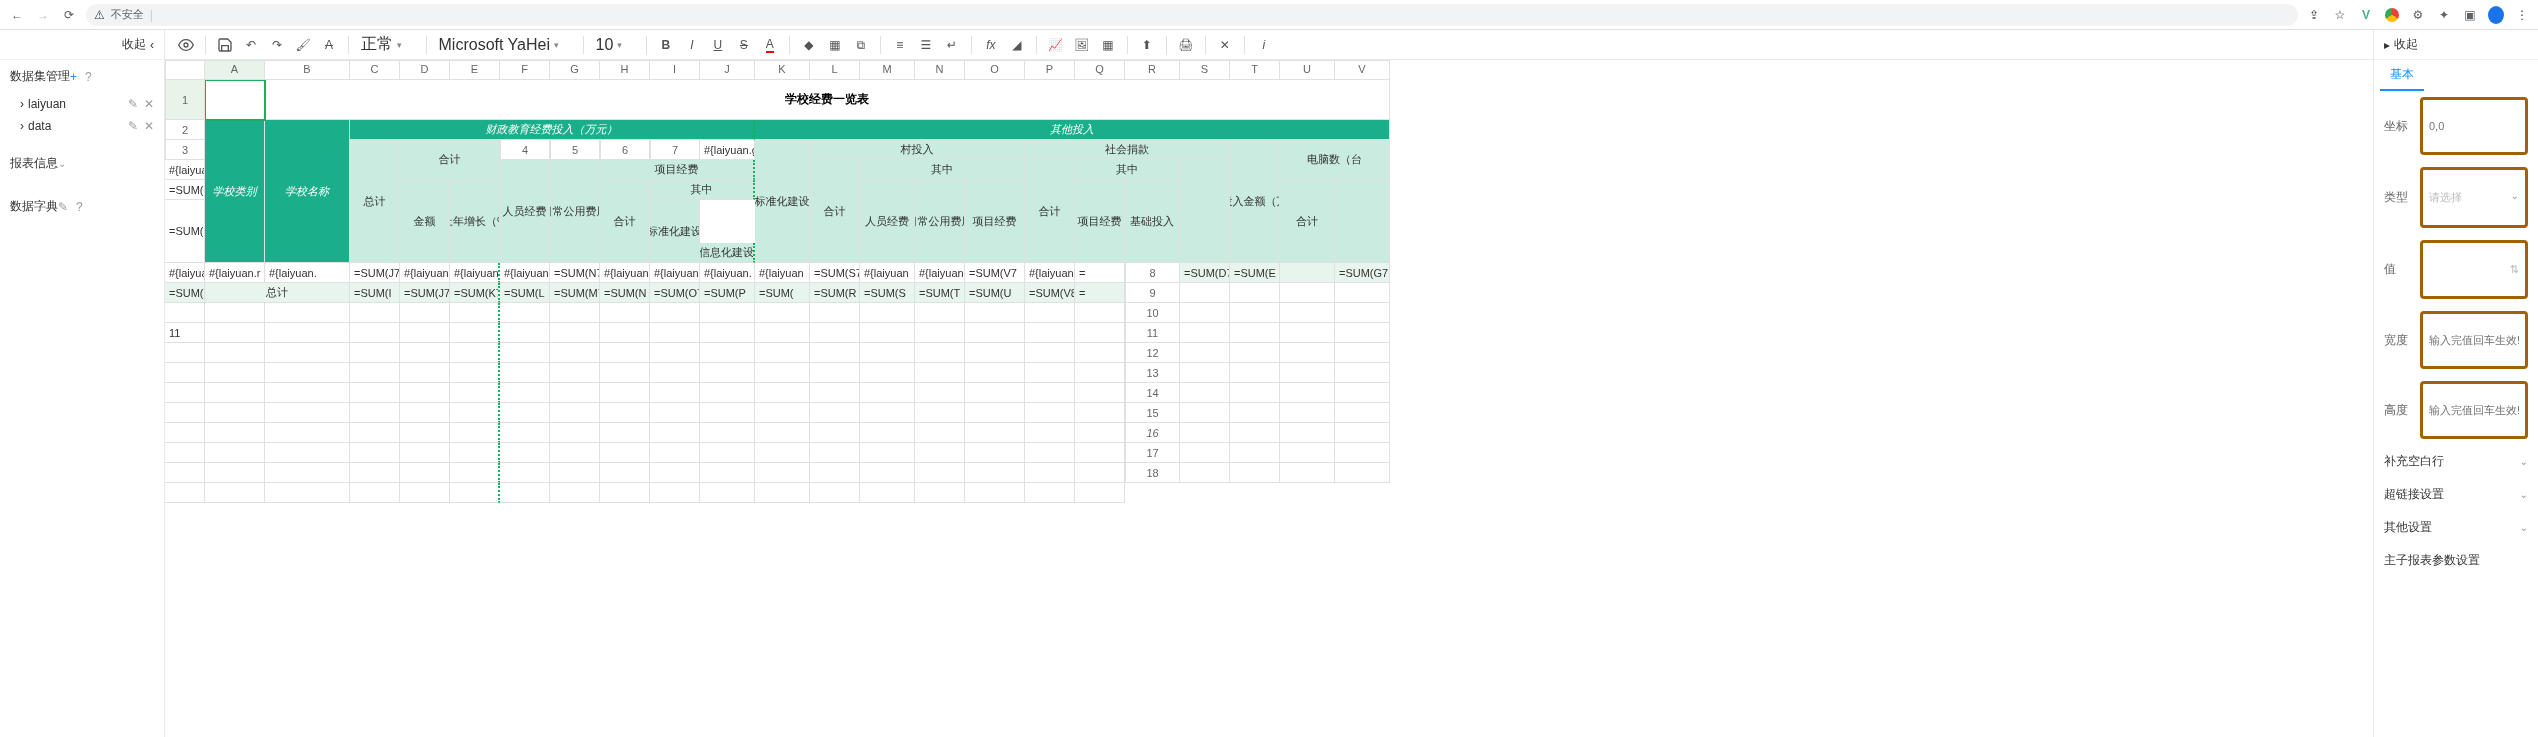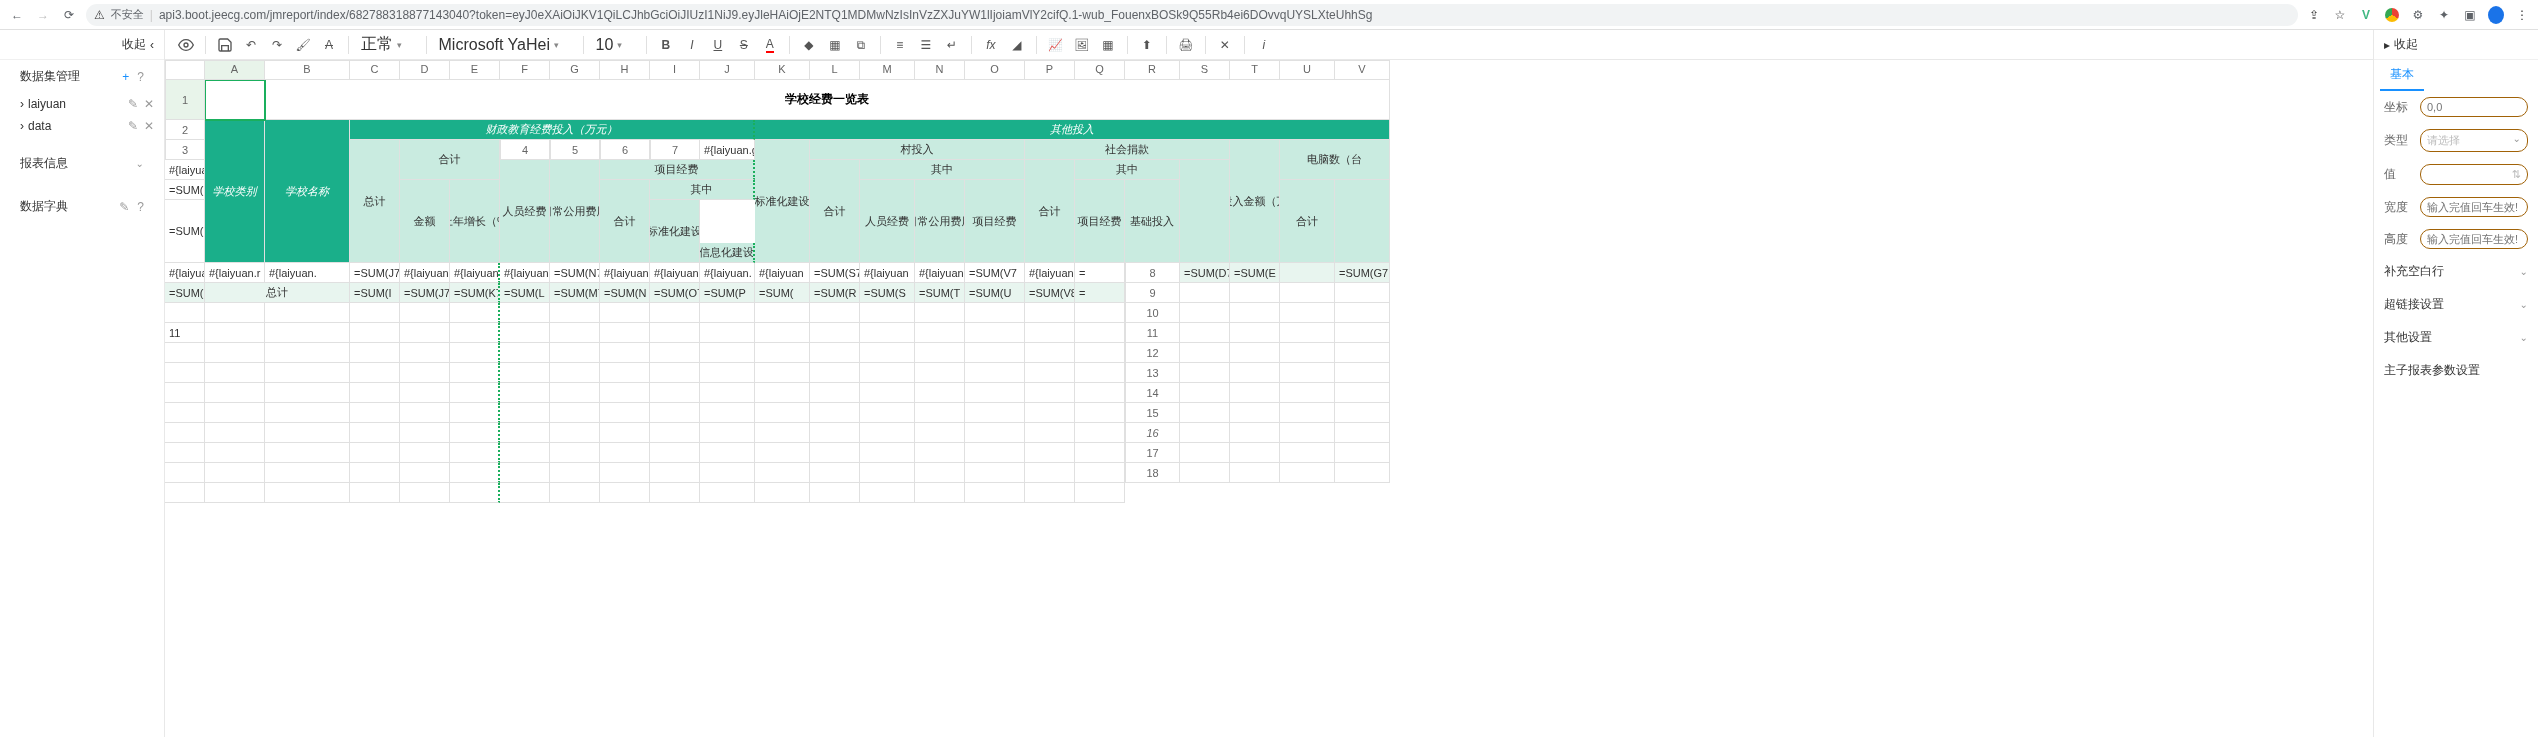--- a/index.html
+++ b/index.html
@@ -12,21 +12,21 @@
 .url-bar { flex: 1; display: flex; align-items: center; gap: 6px; padding: 3px 8px; border-radius: 14px; background: #f1f3f4; height: 22px; }
 .secure-tag { color: #5f6368; font-size: 11px; display: flex; align-items: center; gap: 4px; }
 .url-text { color: #5f6368; font-size: 12px; white-space: nowrap; overflow: hidden; }
 .ext-icons { display: flex; gap: 10px; align-items: center; }
 .ext-icon { width: 16px; height: 16px; display: flex; align-items: center; justify-content: center; }
 
 
 .app { display: flex; height: calc(100vh - 30px); }
 .left-panel { width: 165px; border-right: 1px solid #e8e8e8; display: flex; flex-direction: column; }
 .panel-header { display: flex; justify-content: flex-end; align-items: center; padding: 6px 10px; font-size: 12px; border-bottom: 1px solid #f0f0f0; height: 30px; gap: 4px;}
-.section-title { display: flex; align-items: center; justify-content: space-between; padding: 8px 20px; font-size: 12px; color: #333; }
+.section-title { display: flex; align-items: center; justify-content: flex-start; padding: 8px 10px; font-size: 12px; color: #333; }
 .section-actions { display: flex; gap: 8px; color: #999; }
 .tree-item { display: flex; align-items: center; justify-content: space-between; padding: 4px 10px 4px 20px; font-size: 12px; }
 .tree-item .actions { display: flex; gap: 6px; color: #999; visibility: visible; }
 .tree-label { display: flex; align-items: center; gap: 4px; }
 
 
 .center { flex: 1; display: flex; flex-direction: column; overflow: hidden; }
 .toolbar { height: 30px; border-bottom: 1px solid #e8e8e8; display: flex; align-items: center; padding: 0 10px; gap: 4px; }
 .tb-sep { width: 1px; height: 18px; background: #e0e0e0; margin: 0 4px; }
 .tb-btn { width: 22px; height: 22px; display: flex; align-items: center; justify-content: center; color: #555; border-radius: 3px; }
@@ -48,39 +48,38 @@
 .title-cell { font-weight: bold; font-size: 12px; color: #000; justify-content: center; }
 .total-row { background: #e8f5ef !important; }
 .print-line { border-right: 2px dotted #1aaf5d !important; }
 
 
 .right-panel { width: 165px; border-left: 1px solid #e8e8e8; display: flex; flex-direction: column; }
 .rp-header { display: flex; align-items: center; padding: 6px 10px; font-size: 12px; gap: 4px; height: 30px; border-bottom: 1px solid #f0f0f0;}
 .rp-tab { padding: 6px 10px; font-size: 12px; color: #1890ff; border-bottom: 2px solid #1890ff; width: fit-content; margin-left: 6px;}
 .rp-row { display: flex; align-items: center; padding: 6px 10px; gap: 8px; font-size: 12px; }
 .rp-label { width: 28px; color: #666; flex-shrink: 0;}
-.rp-input { flex: 1; border: 1px solid #a16207; border-radius: 10px; padding: 3px 6px; font-size: 11px; color: #bbb; min-width: 0;}
+.rp-input { flex: 1; border: 3px solid #a16207; border-radius: 4px; padding: 20px 6px; font-size: 11px; color: #bbb; min-width: 0;}
 .rp-section { display: flex; justify-content: space-between; align-items: center; padding: 8px 10px; font-size: 12px;}
 .chev { color: #999; font-size: 10px;}
 
 svg { width: 14px; height: 14px; }
 .tb-btn svg { width: 16px; height: 16px; }
 </style>
 </head>
 <body>
 
 <div class="browser-bar">
   <div class="nav-arrow">←</div>
   <div class="nav-arrow disabled">→</div>
   <div class="nav-arrow">⟳</div>
   <div class="url-bar">
     <span>⚠</span>
     <span class="secure-tag">不安全</span>
     <span style="color:#ccc">|</span>
-    <span class="url-text">api3.boot.jeecg.com/jmreport/index/682788318877143040?token=eyJ0eXAiOiJKV1QiLCJhbGciOiJIUzI1NiJ9.eyJleHAiOjE2NTQ1MDMwNzIsInVzZXJuYW1lIjoiamVlY2cifQ.1-wub_FouenxBOSk9Q55Rb4ei6DOvvqUYSLXteUhhSg</span>
   </div>
   <div class="ext-icons">
     <span class="ext-icon">⇪</span>
     <span class="ext-icon">☆</span>
     <span class="ext-icon" style="color:#41b883;font-weight:bold">V</span>
     <span class="ext-icon">
         <span style="width:14px;height:14px;border-radius:50%;background:conic-gradient(#ea4335 0 120deg,#fbbc05 120deg 240deg,#34a853 240deg);display:block"></span>
       </span>
     <span class="ext-icon" style="color:#5f6368">⚙</span>
     <span class="ext-icon" style="color:#5f6368">✦</span>

